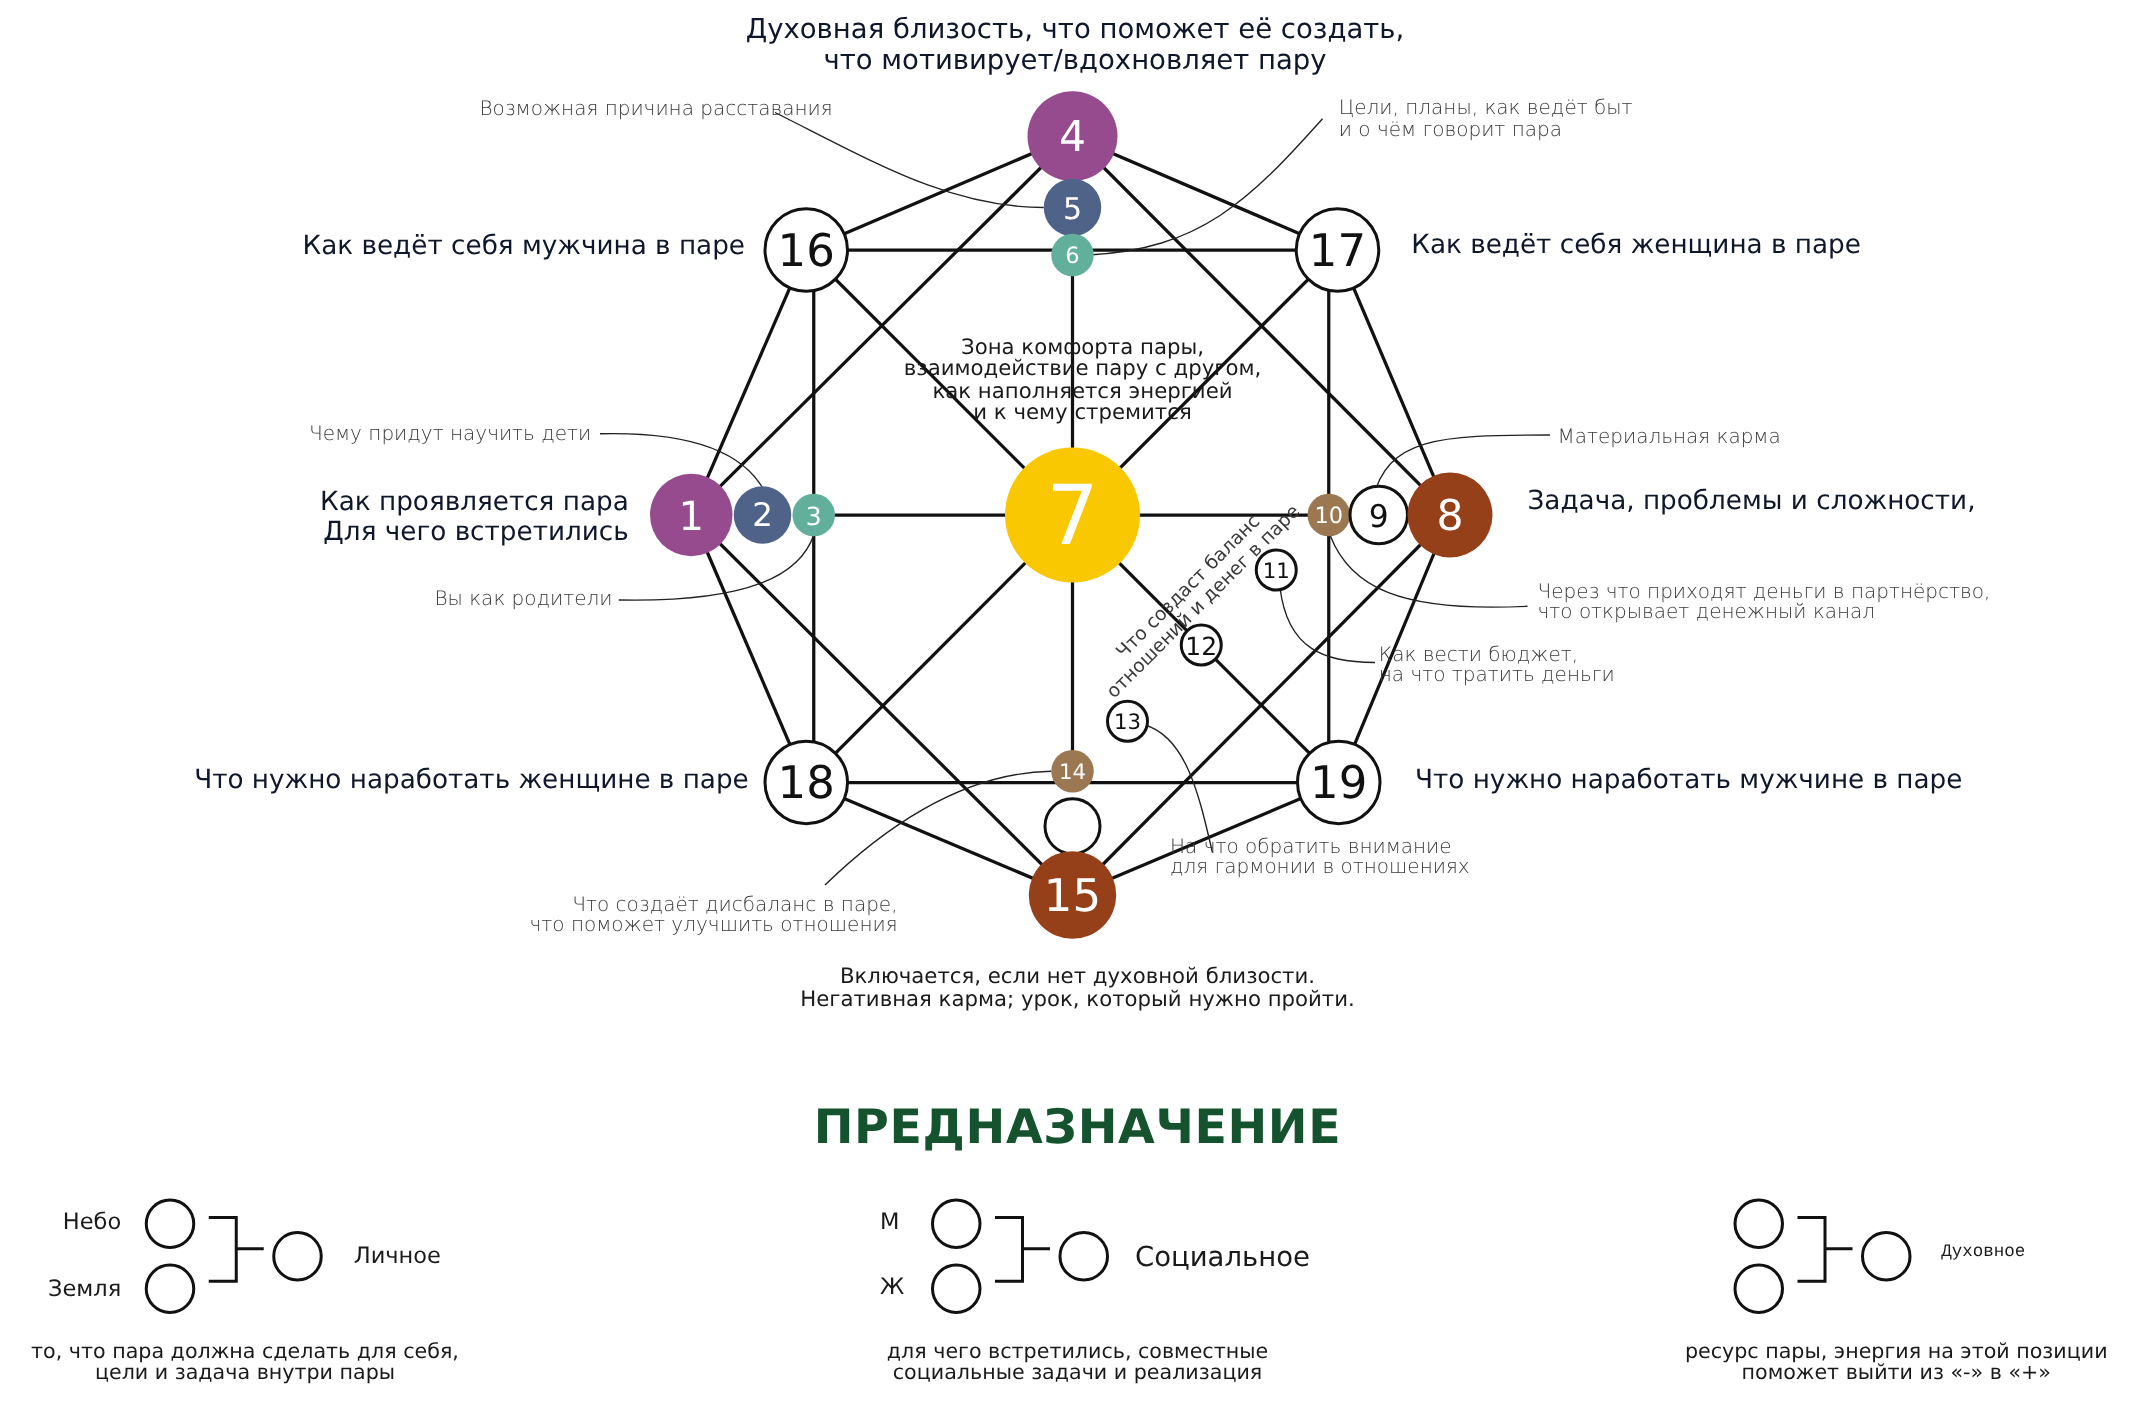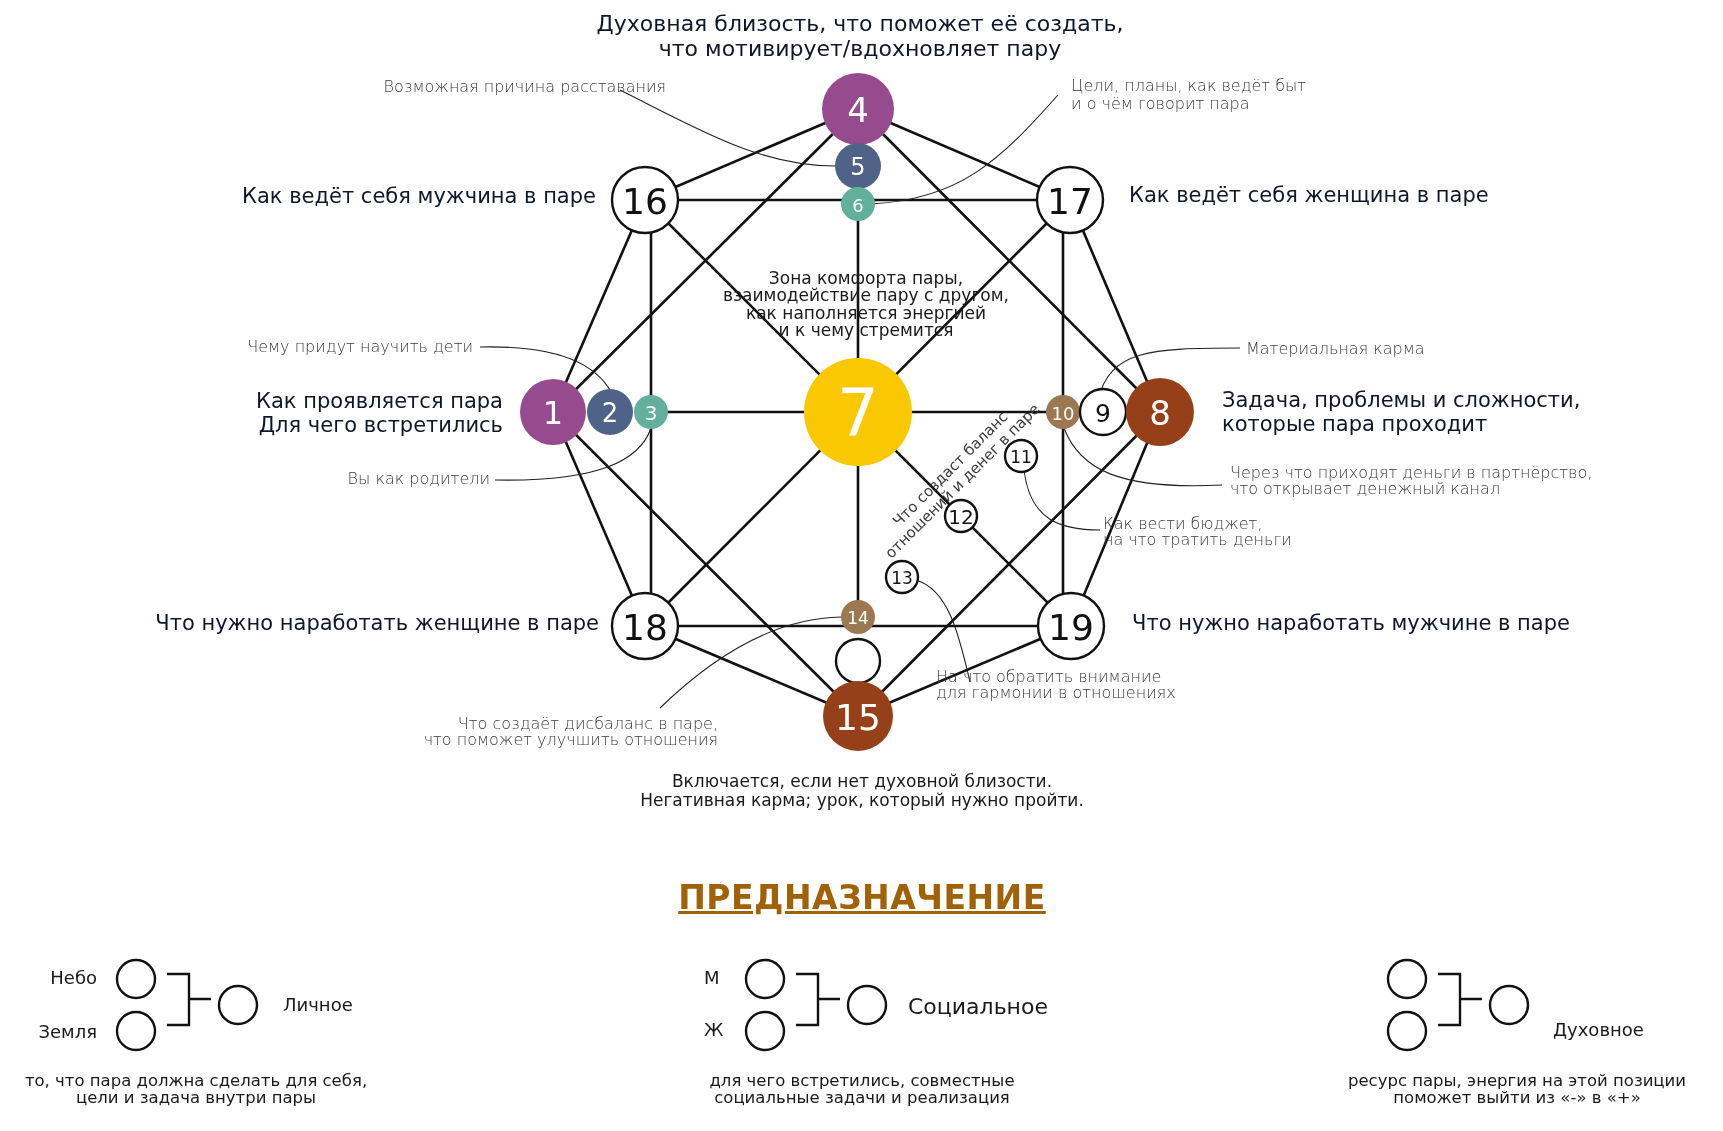--- a/index.html
+++ b/index.html
@@ -4,21 +4,21 @@
 <style>
   html, body { margin: 0; padding: 0; background: #ffffff; }
   body { width: 1723px; height: 1131px; position: relative; overflow: hidden;
          font-family: "DejaVu Sans", sans-serif; color: #1a1a1a; }
   #diagram { position: absolute; left: 0; top: 0; }
   .lbl { position: absolute; white-space: nowrap; line-height: 1.12; }
   .big { font-size: 21px; color: #0f172a; }
   .small { font-size: 16px; color: #3a3a3a; font-weight: 300; }
   .center { text-align: center; transform: translateX(-50%); }
   .right { text-align: right; transform: translateX(-100%); }
-  .title { font-size: 33px; font-weight: bold; letter-spacing: 0.5px; color: #a16207; text-decoration: underline; }
+  .title { font-size: 38px; font-weight: bold; letter-spacing: 0.5px; color: #14532d; }
   .node-text { font-family: "DejaVu Sans", sans-serif; text-anchor: middle; dominant-baseline: central; }
   .rot { position: absolute; font-size: 15px; color: #3a3a3a; transform-origin: left top; white-space: nowrap; line-height: 1.1; text-align: center; }
 </style>
 </head>
 <body>
 
 <svg id="diagram" width="1723" height="1131" viewBox="0 0 1723 1131" xmlns="http://www.w3.org/2000/svg">
   <g id="edges" stroke="#111" stroke-width="2.6" fill="none">
       <line x1="858" y1="109" x2="645" y2="200"></line>
       <line x1="858" y1="109" x2="1070" y2="200"></line>
@@ -183,21 +183,20 @@
   <div>Как проявляется пара</div>
   <div>Для чего встретились</div>
 </div>
 
 <div class="lbl small right" style="left:490px; top:470px;">Вы как родители</div>
 
 <div class="lbl small" style="left:1246px; top:340px;">Материальная карма</div>
 
 <div class="lbl big" style="left:1222px; top:389px;">
   <div>Задача, проблемы и сложности,</div>
-  <div>которые пара проходит</div>
 </div>
 
 <div class="lbl small" style="left:1230px; top:465px; line-height:1.0;">
   <div>Через что приходят деньги в партнёрство,</div>
   <div>что открывает денежный канал</div>
 </div>
 
 <div class="lbl small" style="left:1103px; top:516px; line-height:1.0;">
   <div>Как вести бюджет,</div>
   <div>на что тратить деньги</div>
@@ -242,18 +241,18 @@
   <div class="lbl" style="left:704px; top:968px; font-size:18px;">М</div>
   <div class="lbl" style="left:704px; top:1020px; font-size:18px;">Ж</div>
   <div class="lbl" style="left:908px; top:995px; font-size:22px;">Социальное</div>
   <div class="lbl center" style="left:862px; top:1072px; font-size:16.5px; line-height:1.05;">
     <div>для чего встретились, совместные</div>
     <div>социальные задачи и реализация</div>
   </div>
 </div>
 
 <div>
-  <div class="lbl" style="left:1553px; top:1020px; font-size:18px;">Духовное</div>
+  <div class="lbl" style="left:1553px; top:995px; font-size:14px;font-family:Liberation Mono, monospace;">Духовное</div>
   <div class="lbl center" style="left:1517px; top:1072px; font-size:16.5px; line-height:1.05;">
     <div>ресурс пары, энергия на этой позиции</div>
     <div>поможет выйти из «-» в «+»</div>
   </div>
 </div>
 
 </body></html>

